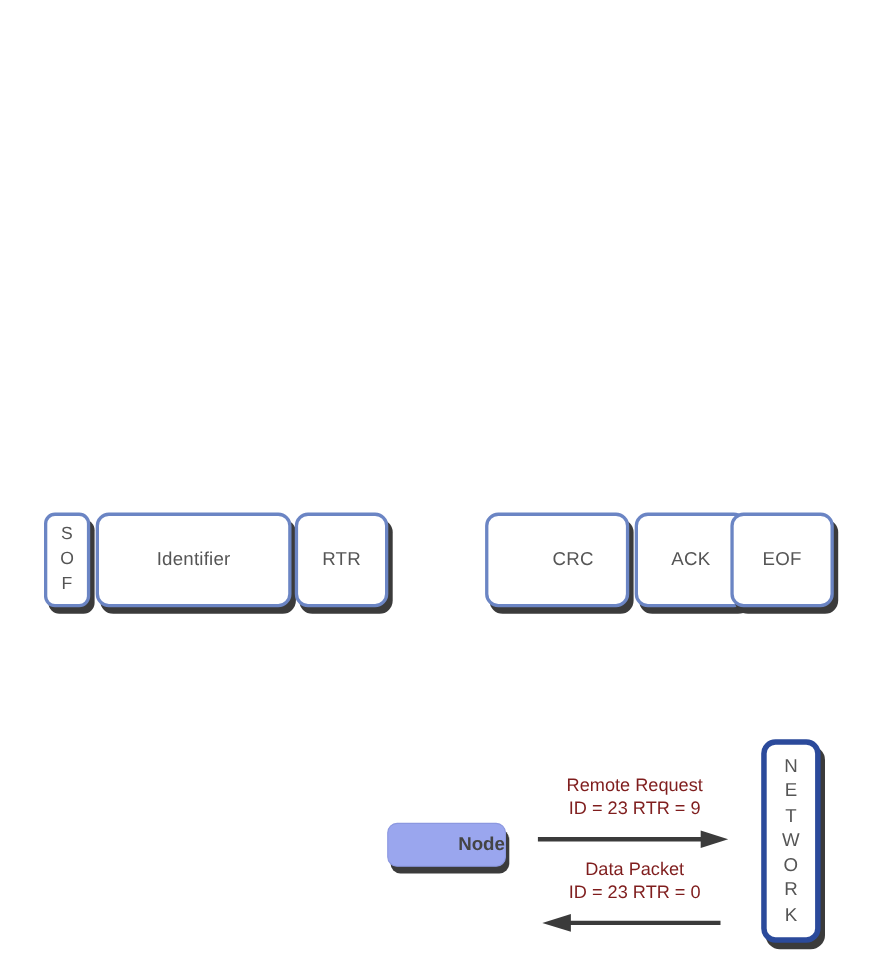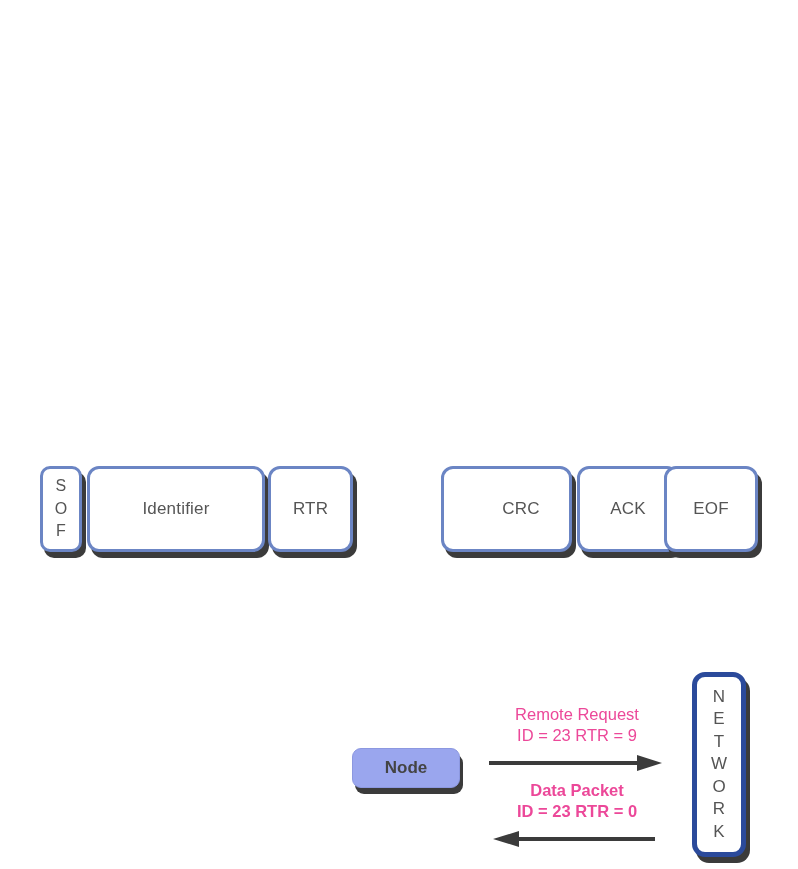--- a/index.html
+++ b/index.html
@@ -67,21 +67,21 @@
     top: 88px;
     width: 108px;
     height: 40px;
     box-sizing: border-box;
     background: #9aa6ee;
     border: 1px solid #8c98e0;
     border-radius: 9px;
     box-shadow: 3px 6px 0 0 #3b3b3b;
     display: flex;
     align-items: center;
-    justify-content: center;
+    justify-content: flex-end;
     font-size: 17px;
     font-weight: bold;
     color: #444444;
   }
 
   #network-box {
     position: absolute;
     left: 692px;
     top: 12px;
     width: 54px;
@@ -102,25 +102,25 @@
     line-height: 1.32;
   }
 
   .msg-block {
     position: absolute;
     left: 487px;
     width: 180px;
     text-align: center;
   }
   #msg-up   { top: 44px; }
-  #msg-down { top: 120px; font-weight: bold; }
+  #msg-down { top: 120px; }
 
   .msg-line {
     font-size: 16.5px;
-    color: #ec4899;
+    color: #7f1d1d;
     line-height: 1.28;
     white-space: nowrap;
   }
 
   .arrow-wrap {
     position: absolute;
     left: 487px;
     width: 180px;
     height: 18px;
   }

